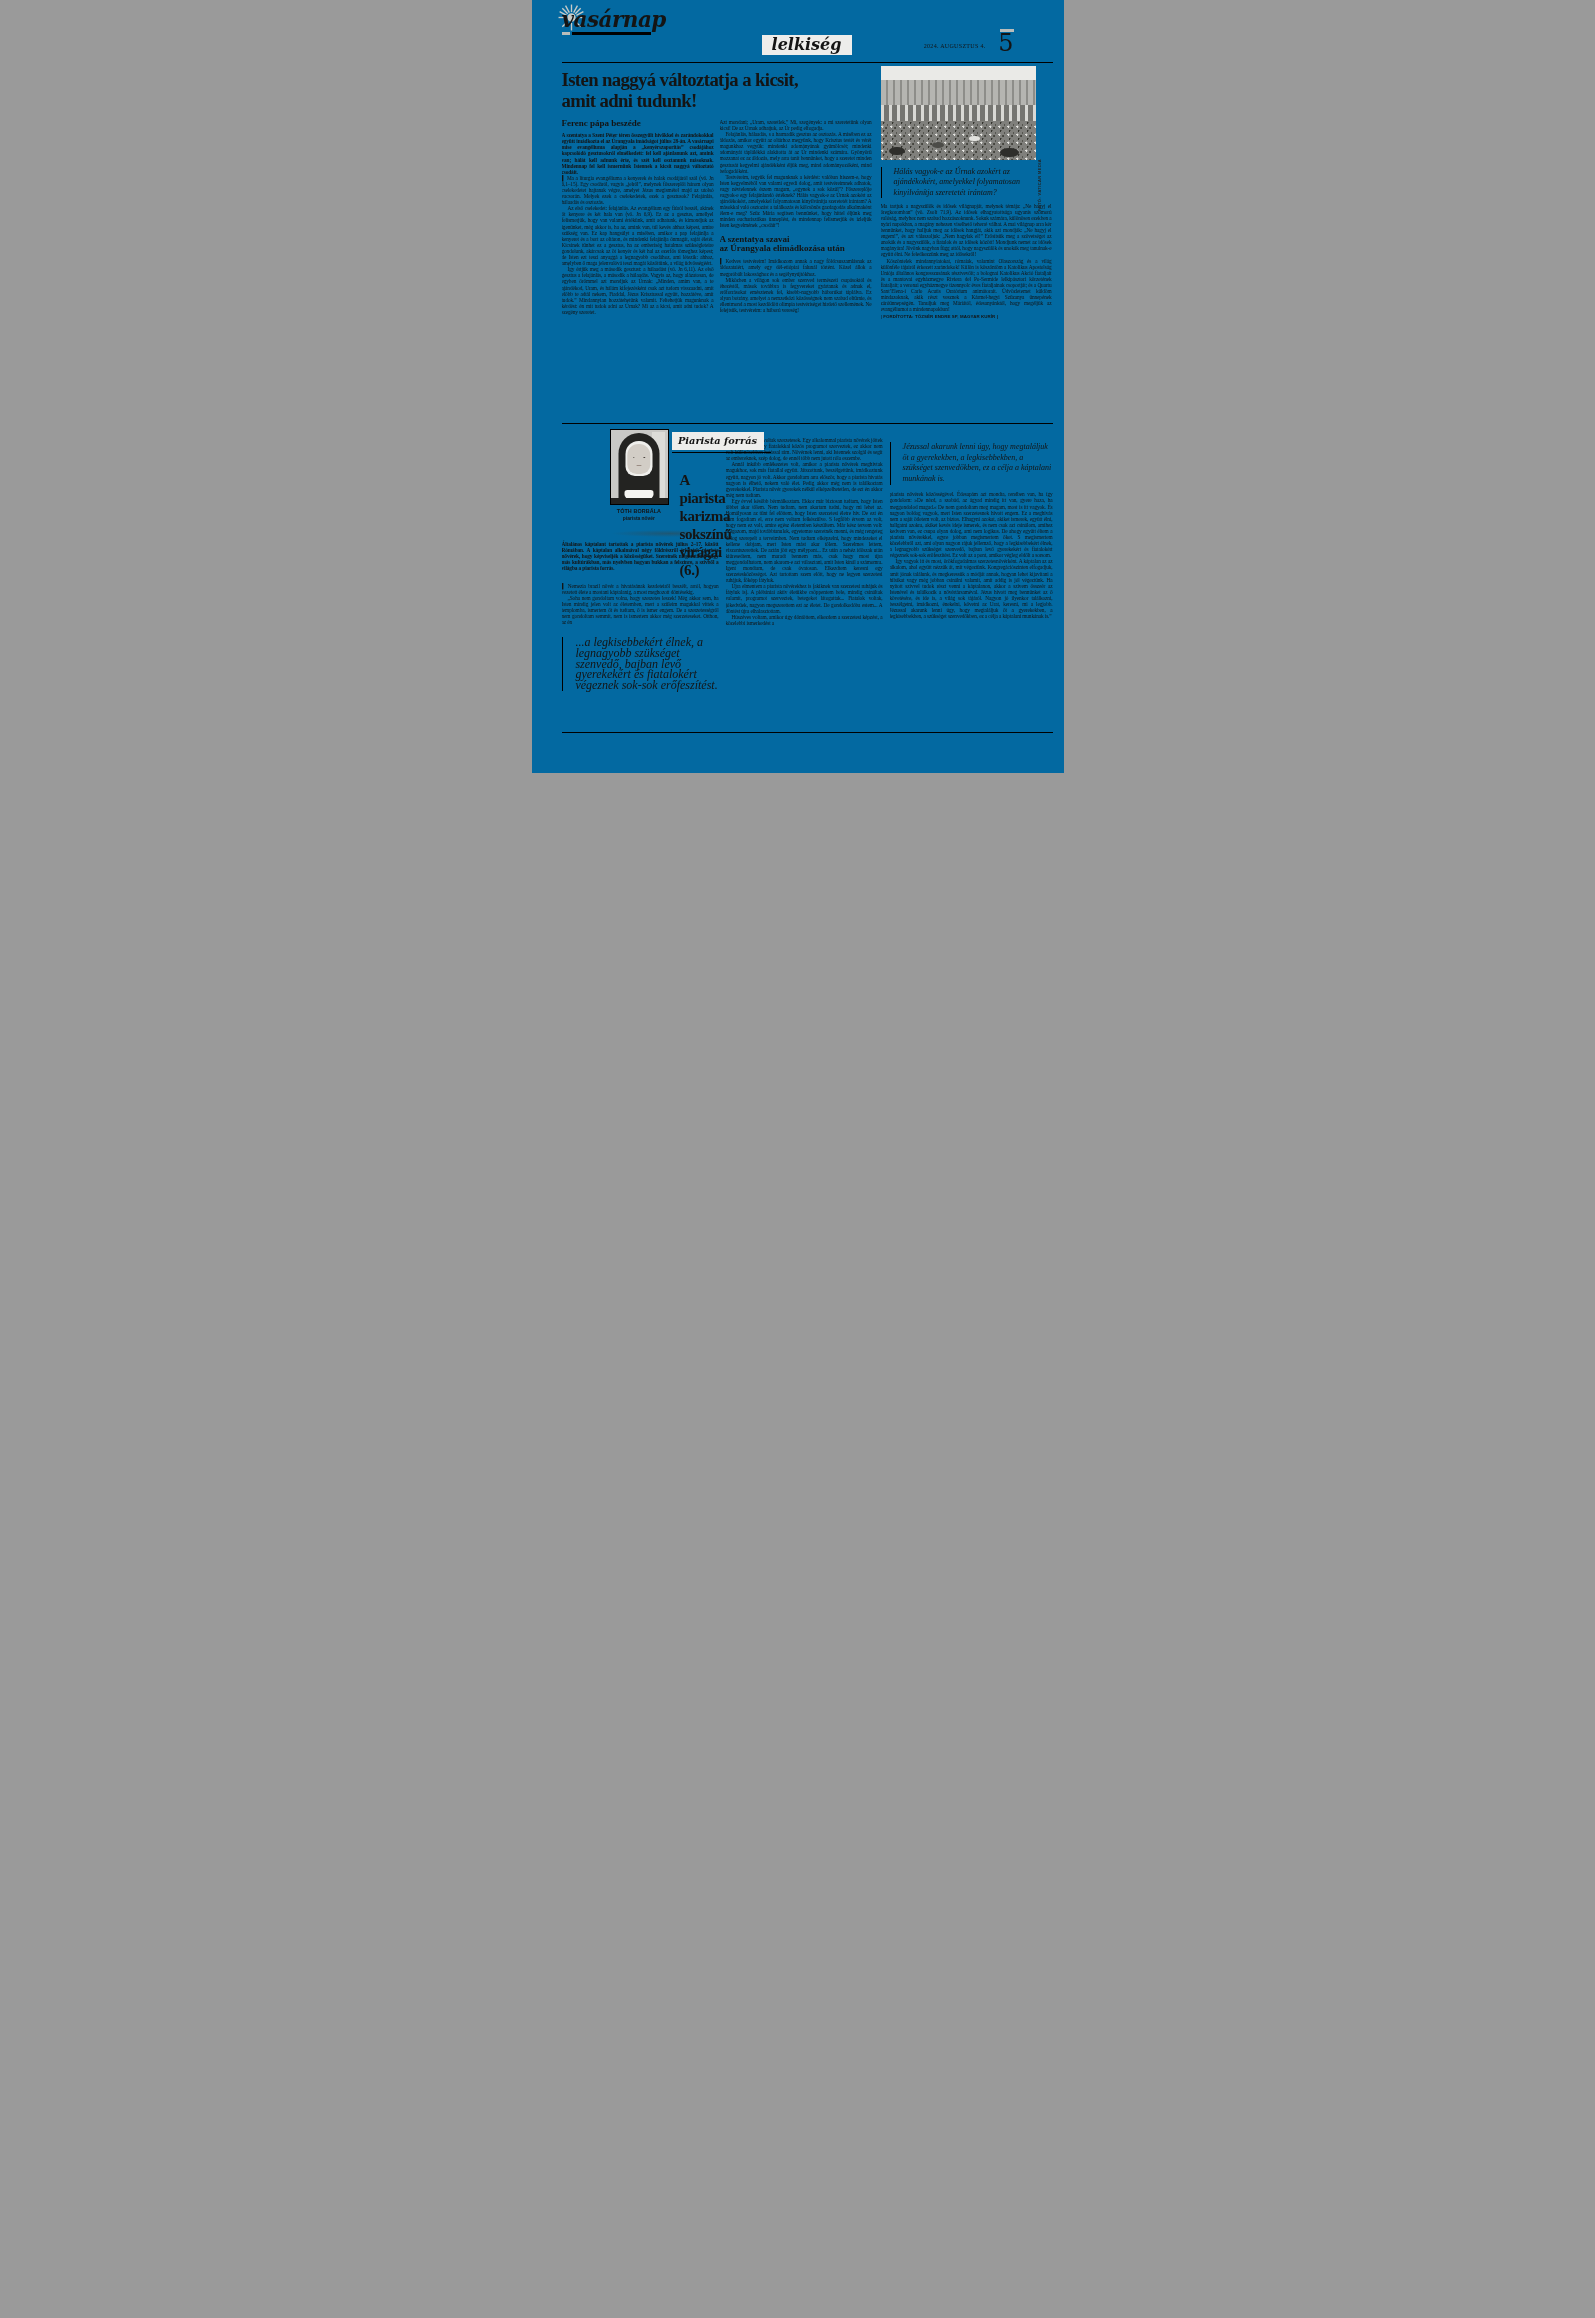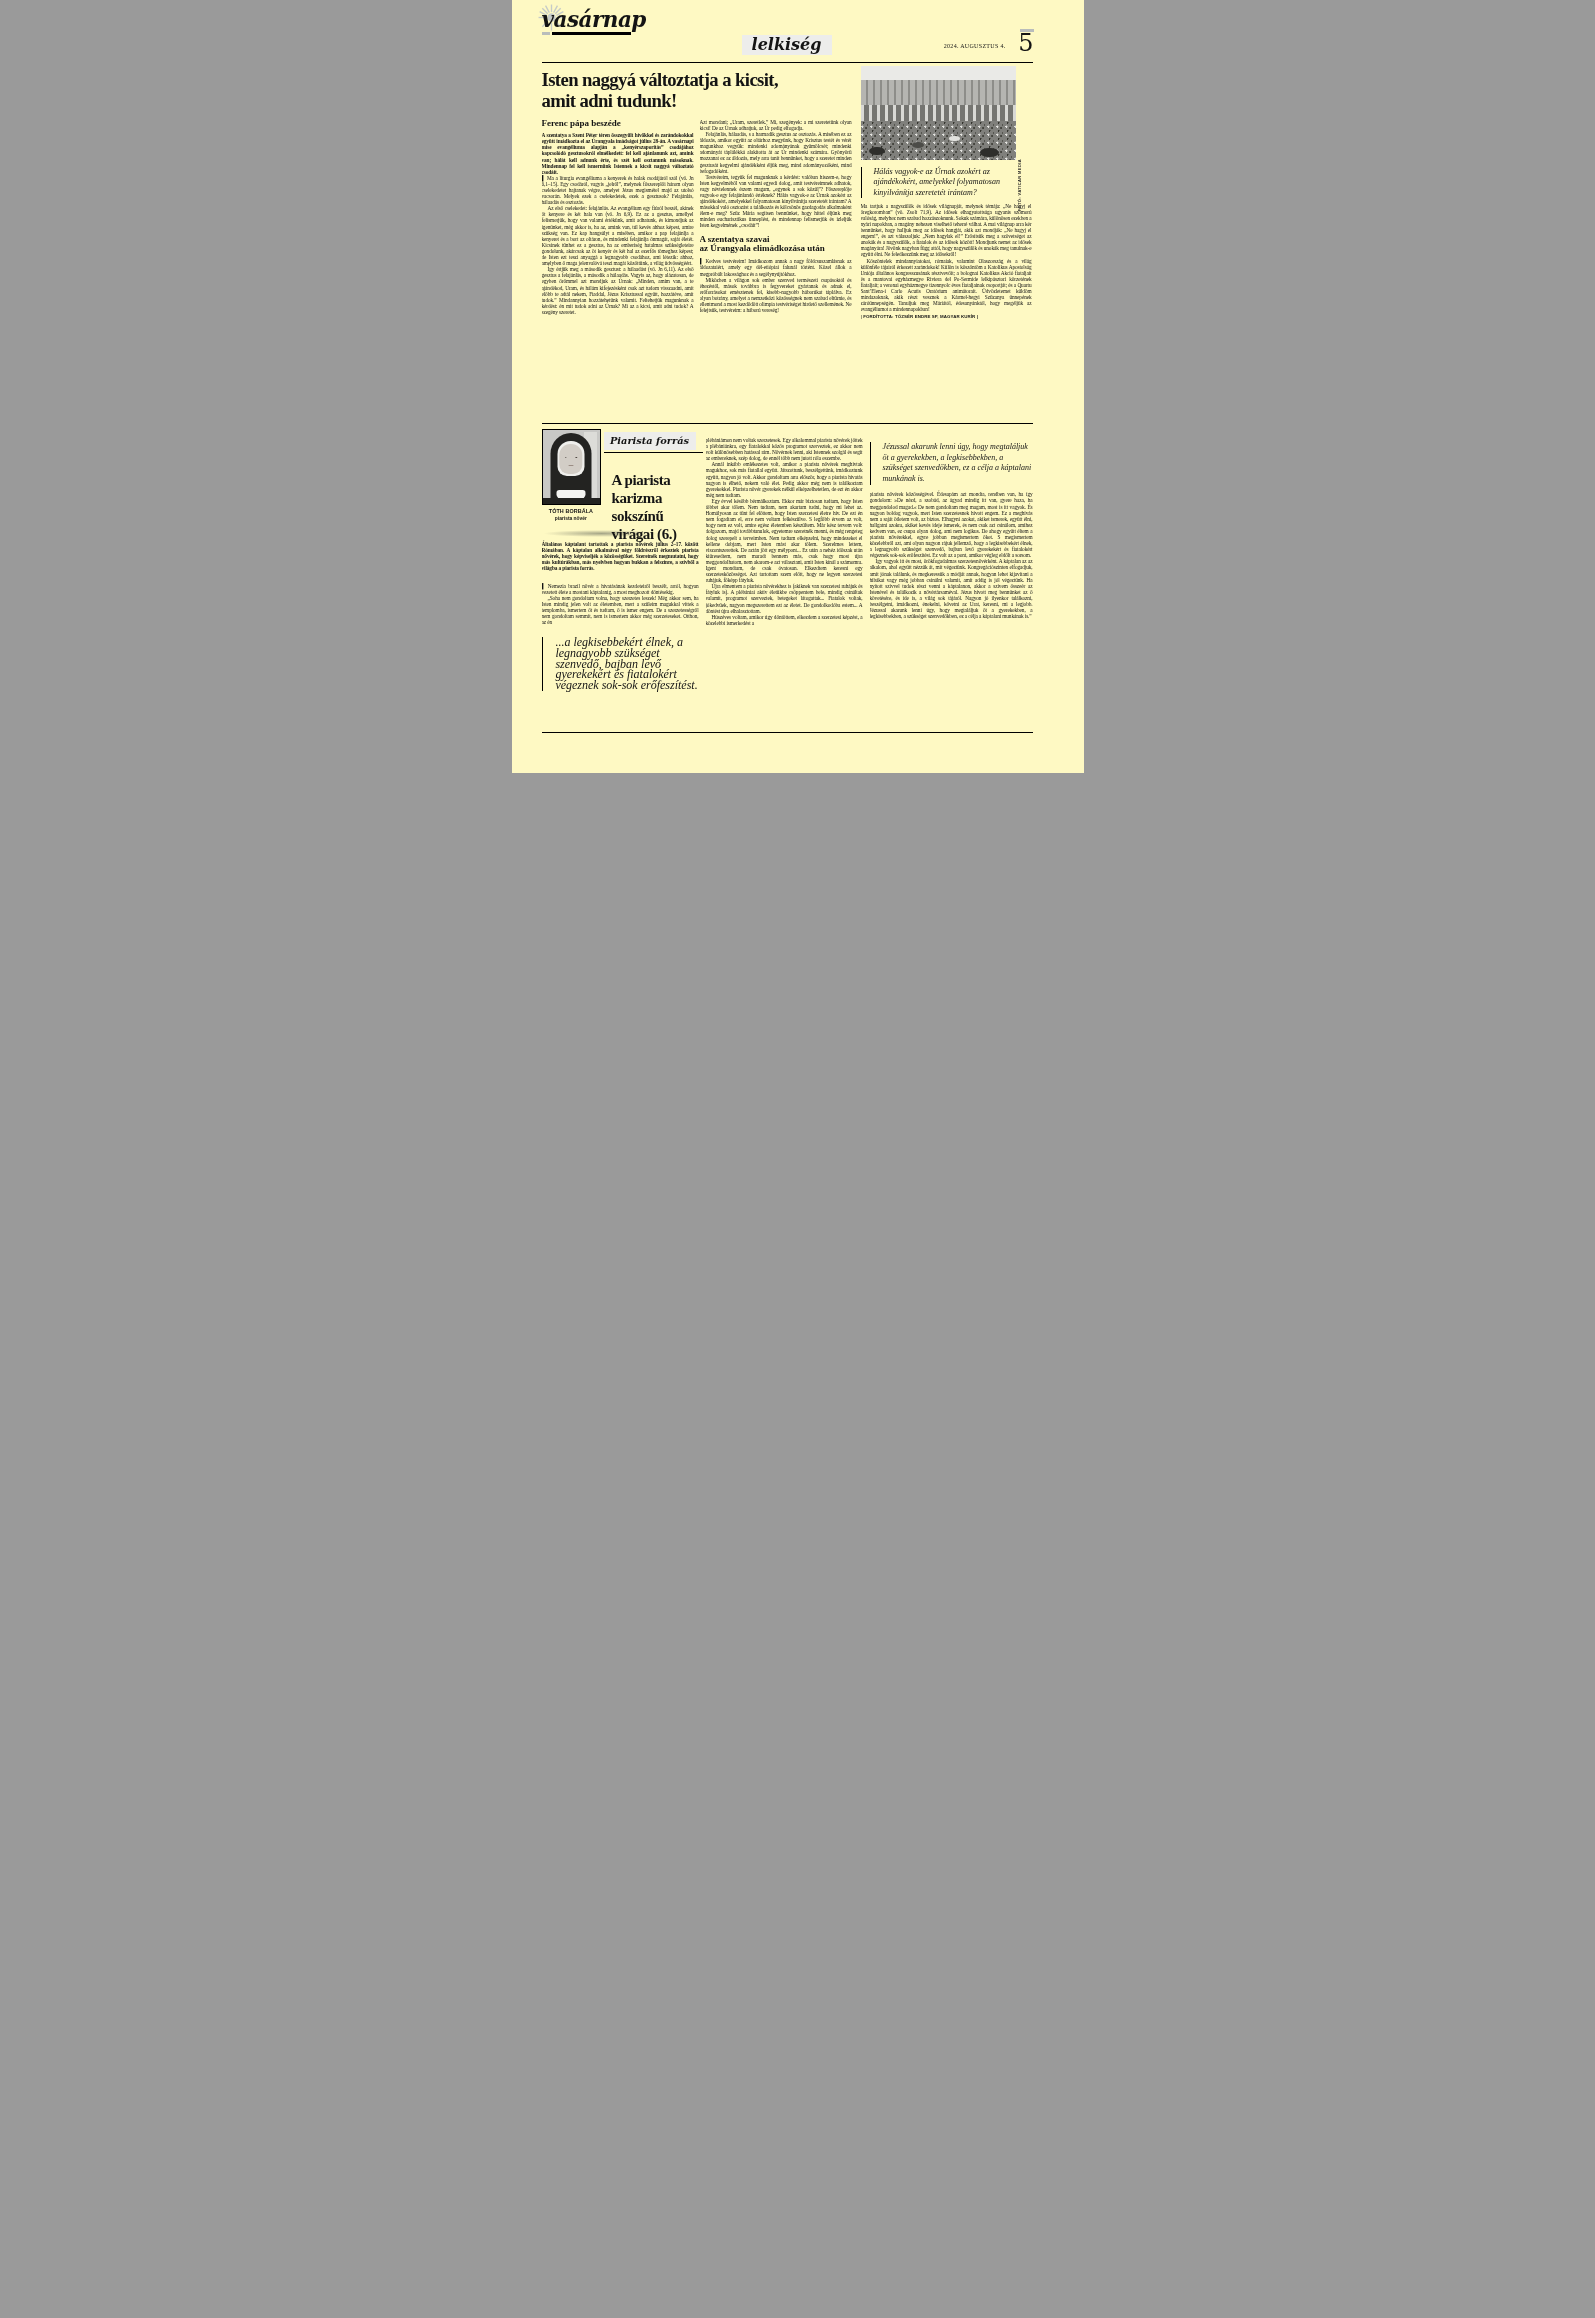--- a/index.html
+++ b/index.html
@@ -1,21 +1,20 @@
 <!DOCTYPE html>
 <html lang="hu" style="font-size:7.5px"><head>
 <meta charset="utf-8">
 <style>
   html,body { margin:0; padding:0; background:#9a9a9a; }
   .page {
     position:relative; width:532px; height:773px; margin:0 auto;
-    background:#fef9c3; color:#141414;
+    background:#0369a1; color:#141414;
     font-family:"Liberation Serif","DejaVu Sans",serif;
     overflow:hidden;
-    padding-left:40px;
   }
   
   .masthead { position:absolute; left:30px; top:9.3px; width:98px; }
   .sun { position:absolute; left:-3.7px; top:-5.6px; width:27px; height:27px; }
   .logo-text { position:relative; font-family:"DejaVu Serif",serif; font-style:italic; font-weight:bold;
     font-size:21.5px; letter-spacing:-0.5px; line-height:22.4px; }
   .logo-bar { display:flex; margin-top:0px; }
   .logo-bar .sq { width:8.4px; height:3.7px; background:#b9bdbb; margin-right:1.9px; }
   .logo-bar .ln { width:79px; height:3.7px; background:#000; }
   .section-box { position:absolute; left:230px; top:35px; width:90px; height:19.6px; background:#ededeb;
@@ -60,21 +59,21 @@
     font-style:italic; font-size:8px; line-height:10.5px; }
   .credit { font-family:"Liberation Sans",sans-serif; font-weight:bold; font-size:4.4px;
     letter-spacing:0.1px; margin-top:1.4px; }
 
   
   .bottom { position:absolute; left:30px; top:423px; width:491px; height:300px; border-top:0.9px solid #000; overflow:hidden; }
   .b-cols { display:flex; gap:7px; height:299px; }
   .bcol1 { width:157px; position:relative; }
   .bcol2 { width:157px; padding-top:13px; overflow:hidden; }
   .bcol3 { width:163px; padding-top:18px; overflow:hidden; }
-  .b-head { position:relative; height:117px; }
+  .b-head { position:relative; height:117px;margin-left:48px; }
   .nun-photo { position:absolute; left:0; top:4.7px; width:59px; height:76px; background:#c9c9c6;
     border:1.4px solid #000; box-sizing:border-box; overflow:hidden; }
   .nun-wall { position:absolute; right:2.8px; top:1.9px; width:13px; height:70px; background:#dcdcd8; }
   .nun-veil { position:absolute; left:50%; top:3.7px; transform:translateX(-50%); width:41px; height:68px;
     background:#232321; border-radius:21.5px 21.5px 2.8px 2.8px; }
   .nun-coif { position:absolute; left:50%; top:11.2px; transform:translateX(-50%); width:27px; height:35px;
     background:#efefec; border-radius:13px 13px 9.3px 9.3px; }
   .nun-face { position:absolute; left:50%; top:14px; transform:translateX(-50%); width:23.4px; height:30px;
     background:#d2cdc6; border-radius:11.2px 11.2px 9.3px 9.3px; }
   .nun-eye { position:absolute; top:13px; width:1.9px; height:1.4px; background:#4a443e; border-radius:50%; }

